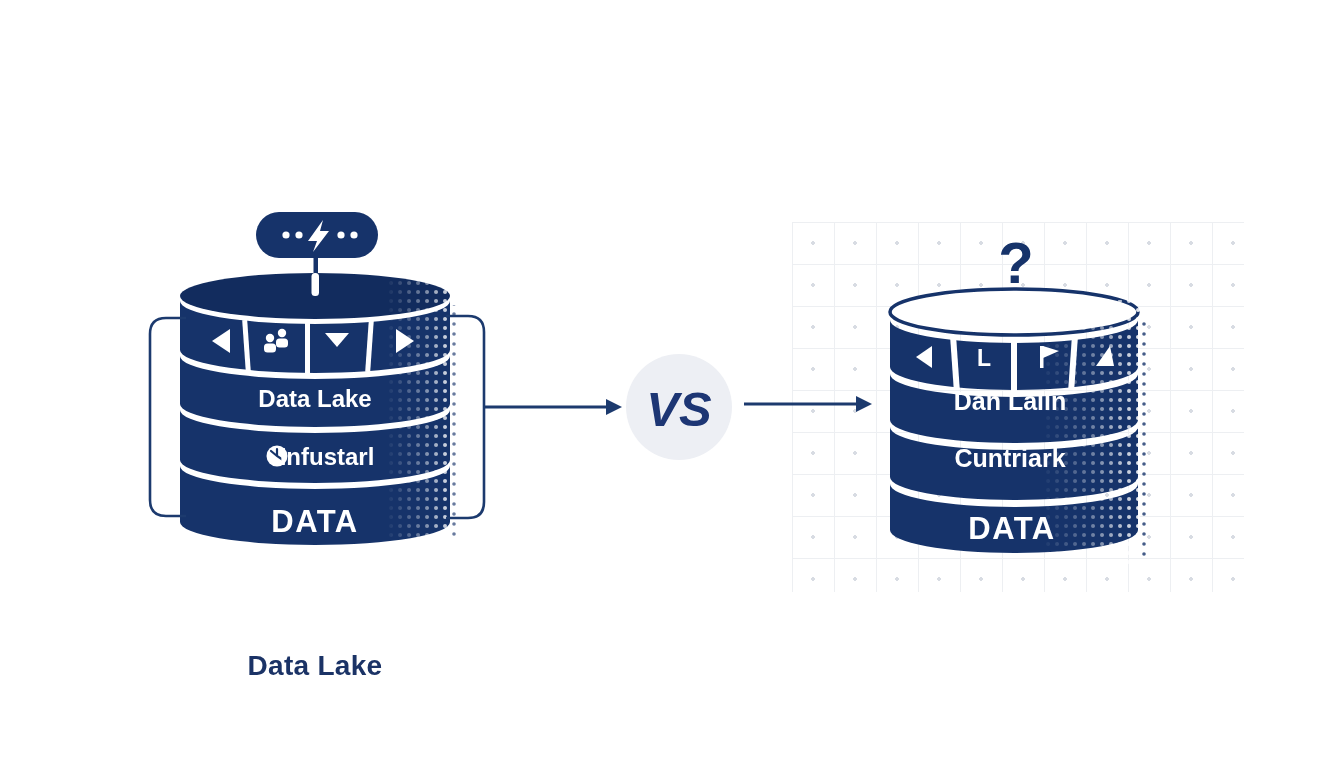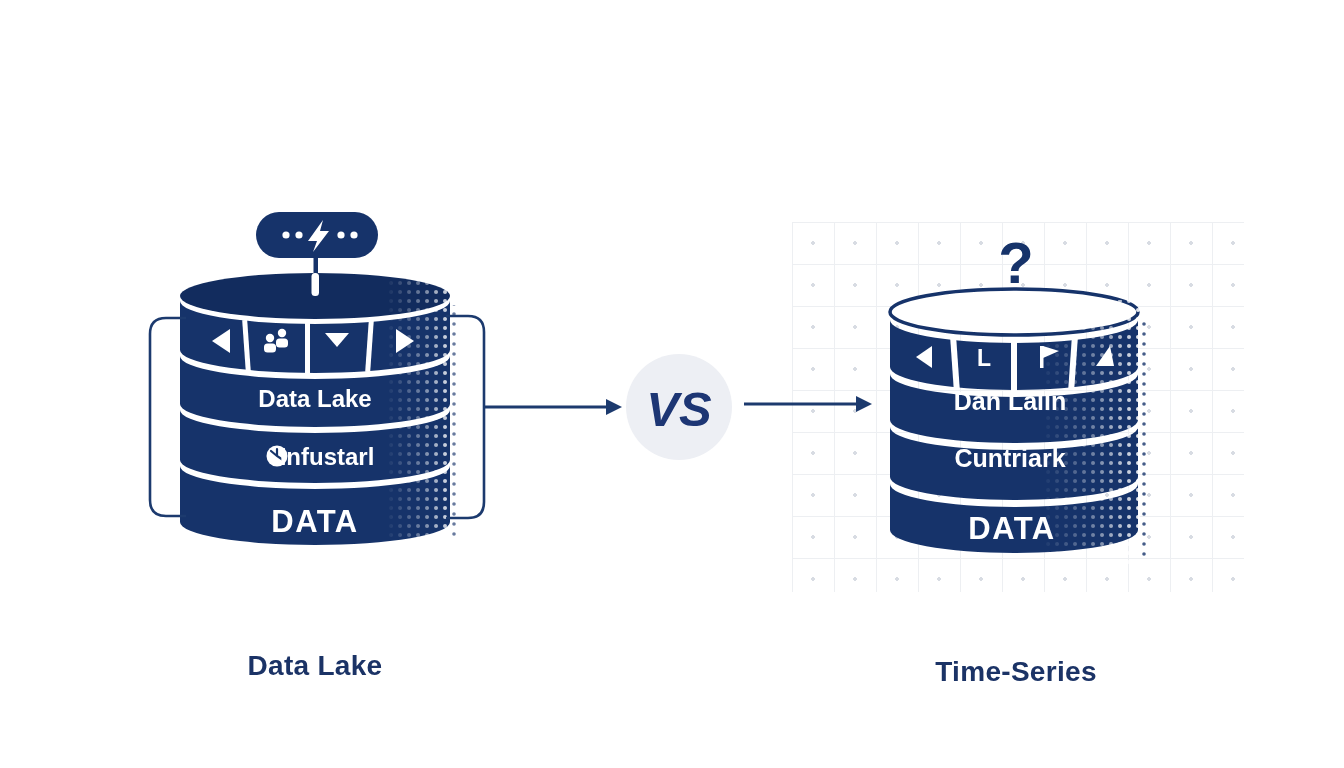--- a/index.html
+++ b/index.html
@@ -163,15 +163,14 @@
         <path d="M890 484 A124 23 0 0 0 1138 484 L1138 530 A124 23 0 0 1 890 530 Z" fill="#16336a"></path>
         <text x="1012" y="528" text-anchor="middle" dominant-baseline="central" font-size="31" font-weight="bold" letter-spacing="1.5" fill="#ffffff">DATA</text>
       </g>
 
       <rect x="1040" y="300" width="100" height="268" fill="url(#dotsW)" mask="url(#fadeMR)"></rect>
       <rect x="1136" y="322" width="15" height="235" fill="url(#dotsN)" opacity="0.8"></rect>
     </g>
   </svg>
 
   <div class="caption caption-left">Data Lake</div>
-  <div class="caption caption-right">Time-Series</div>
 
 </div>
 
 </body></html>

